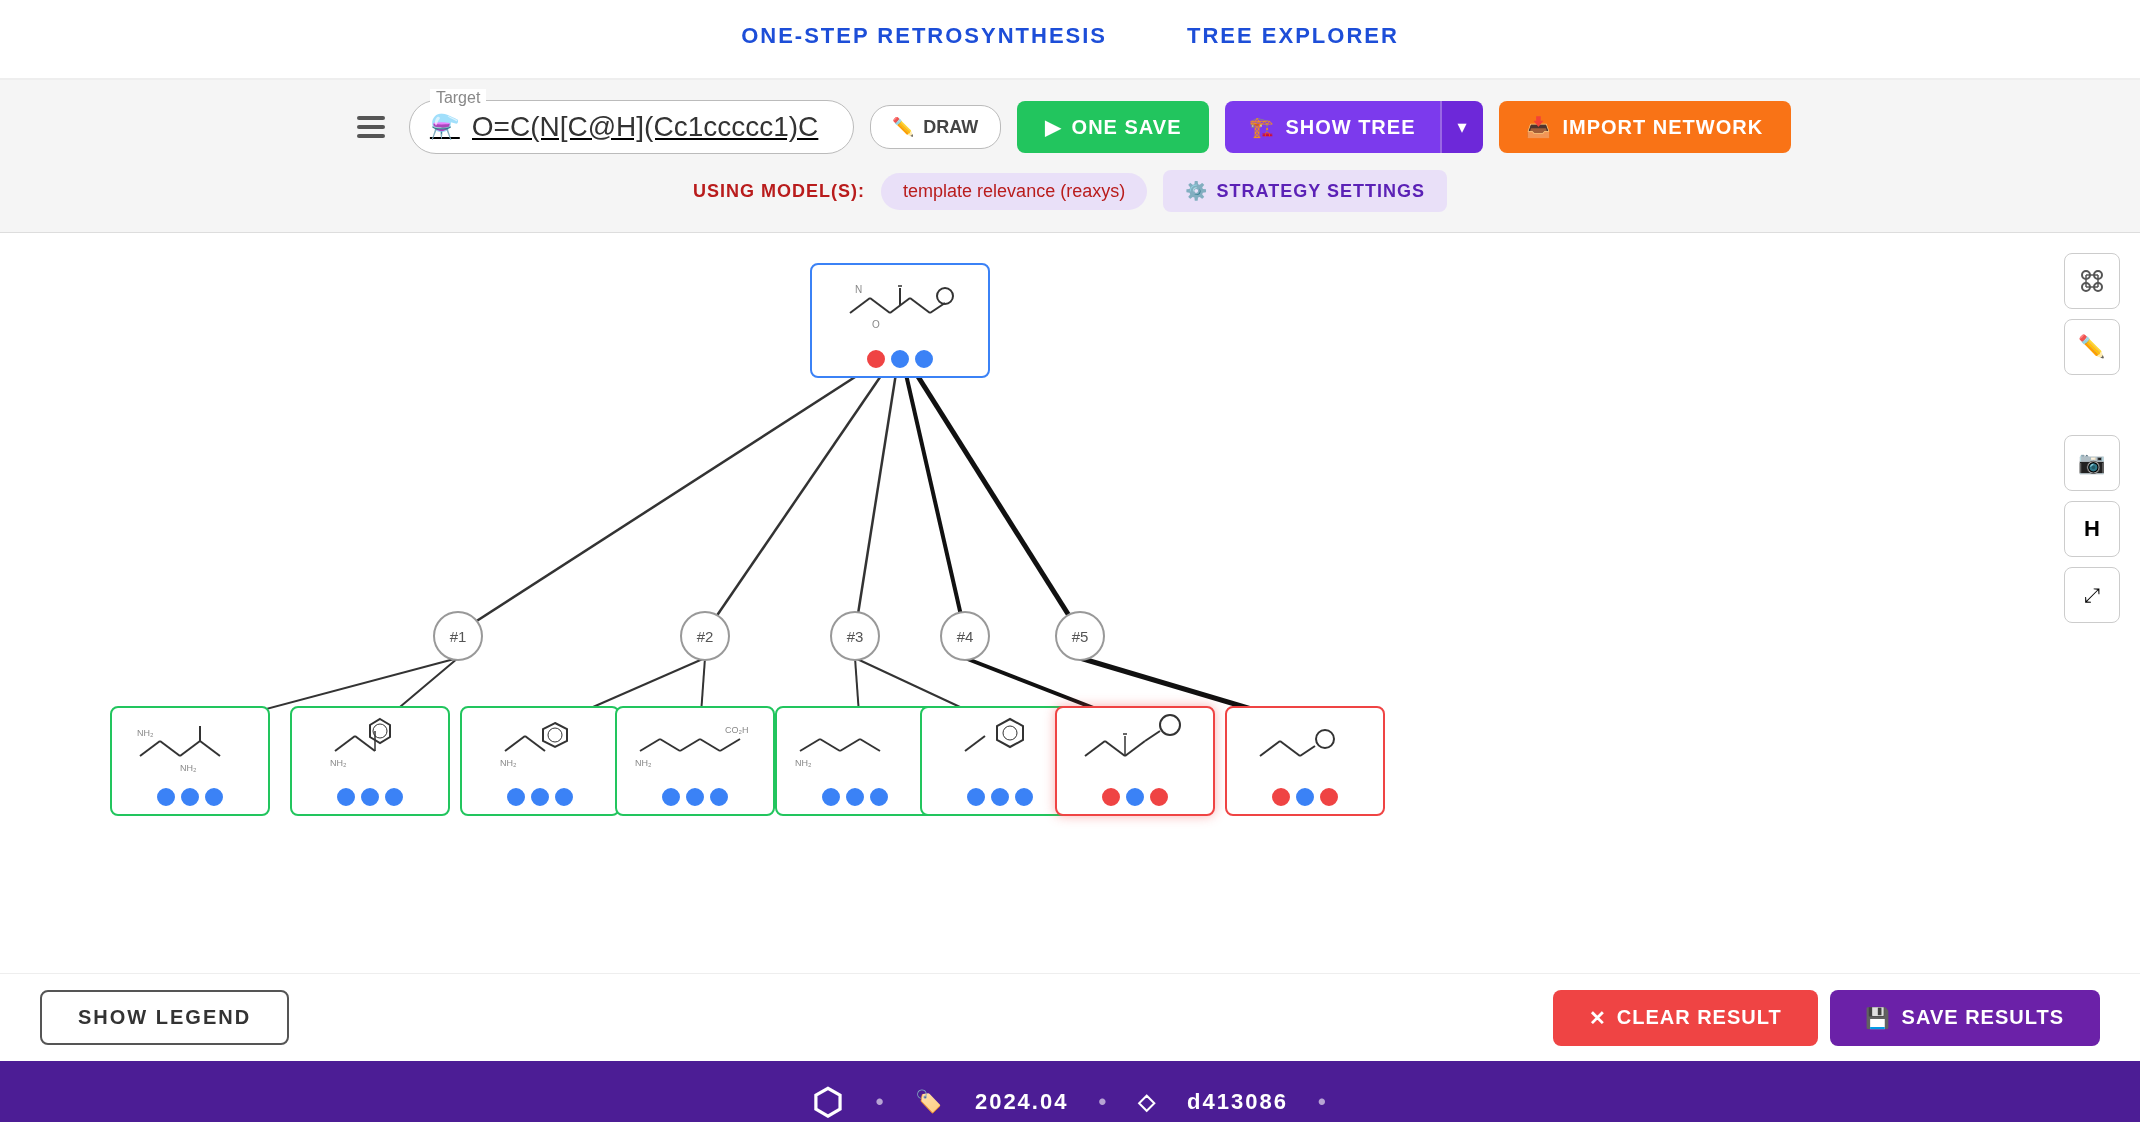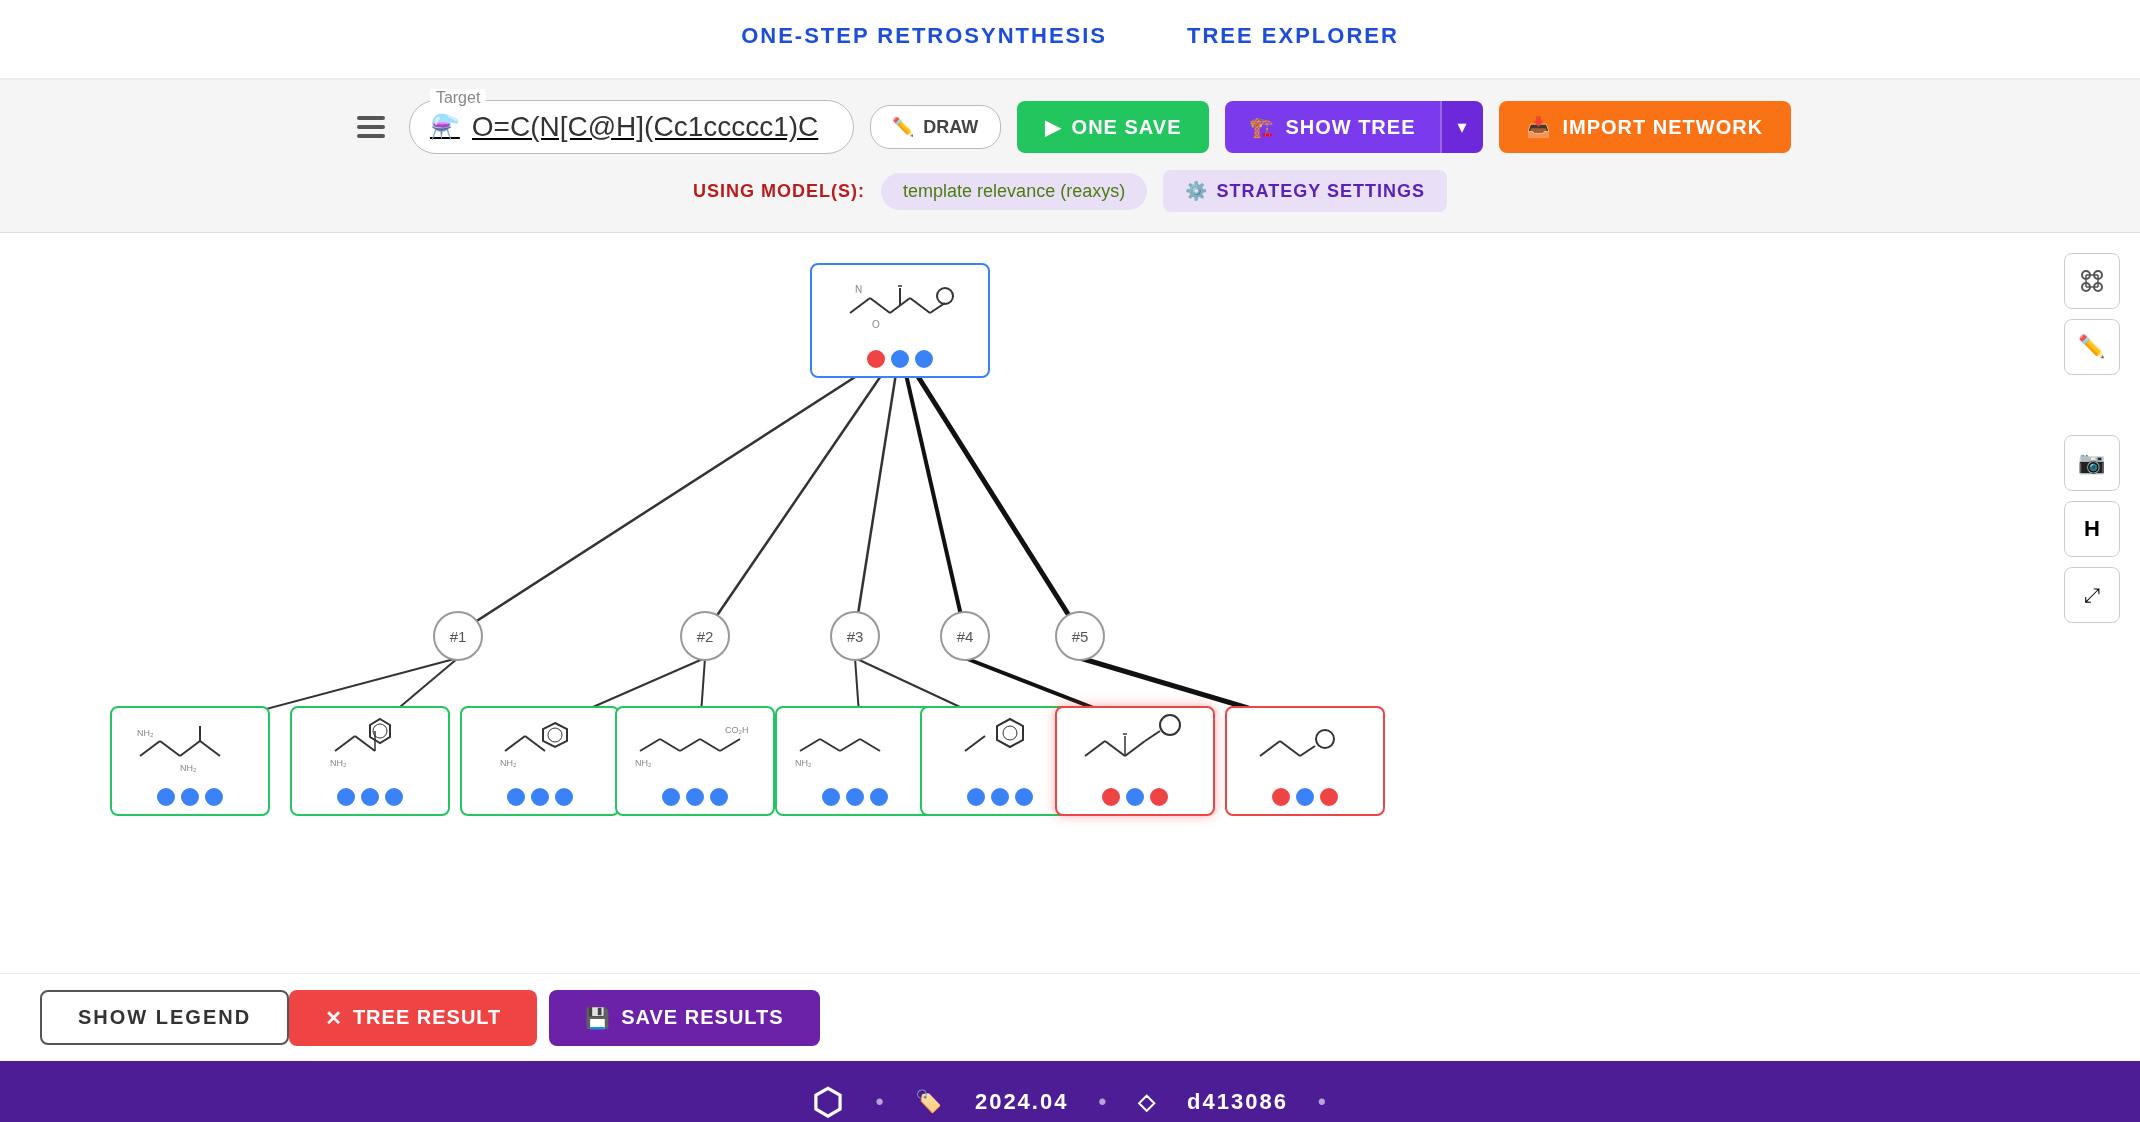--- a/index.html
+++ b/index.html
@@ -180,21 +180,21 @@
       gap: 16px;
     }
     .model-label {
       font-size: 18px;
       font-weight: bold;
       color: #b91c1c;
       letter-spacing: 1px;
     }
     .model-badge {
       background: #e9e0f8;
-      color: #4d7c0f;
+      color: #b91c1c;
       border-radius: 20px;
       padding: 8px 22px;
       font-size: 18px;
       cursor: pointer;
     }
     .strategy-btn {
       background: #e9e0f8;
       color: #5b21b6;
       border: none;
       border-radius: 8px;
@@ -296,20 +296,21 @@
       cursor: pointer;
       font-size: 22px;
     }
 
     
     .bottom-bar {
       background: white;
       height: 88px;
       display: flex;
       align-items: center;
+      justify-content: space-between;
       padding: 0 40px;
       border-top: 1px solid #eee;
     }
     .show-legend-btn {
       background: white;
       border: 2px solid #555;
       border-radius: 8px;
       padding: 14px 36px;
       font-size: 20px;
       font-weight: bold;
@@ -670,21 +671,21 @@
       <span style="font-size:20px;">⤢</span>
     </div>
   </div>
 </div>
 
 <div class="bottom-bar">
   <button class="show-legend-btn">SHOW LEGEND</button>
   <div class="bottom-right-btns">
     <button class="clear-result-btn">
       <span>✕</span>
-      <span>TREE RESULT</span>
+      <span>CLEAR RESULT</span>
     </button>
     <button class="save-results-btn">
       <span>💾</span>
       <span>SAVE RESULTS</span>
     </button>
   </div>
 </div>
 
 <div class="footer">
   <span class="footer-icon">⬡</span>

